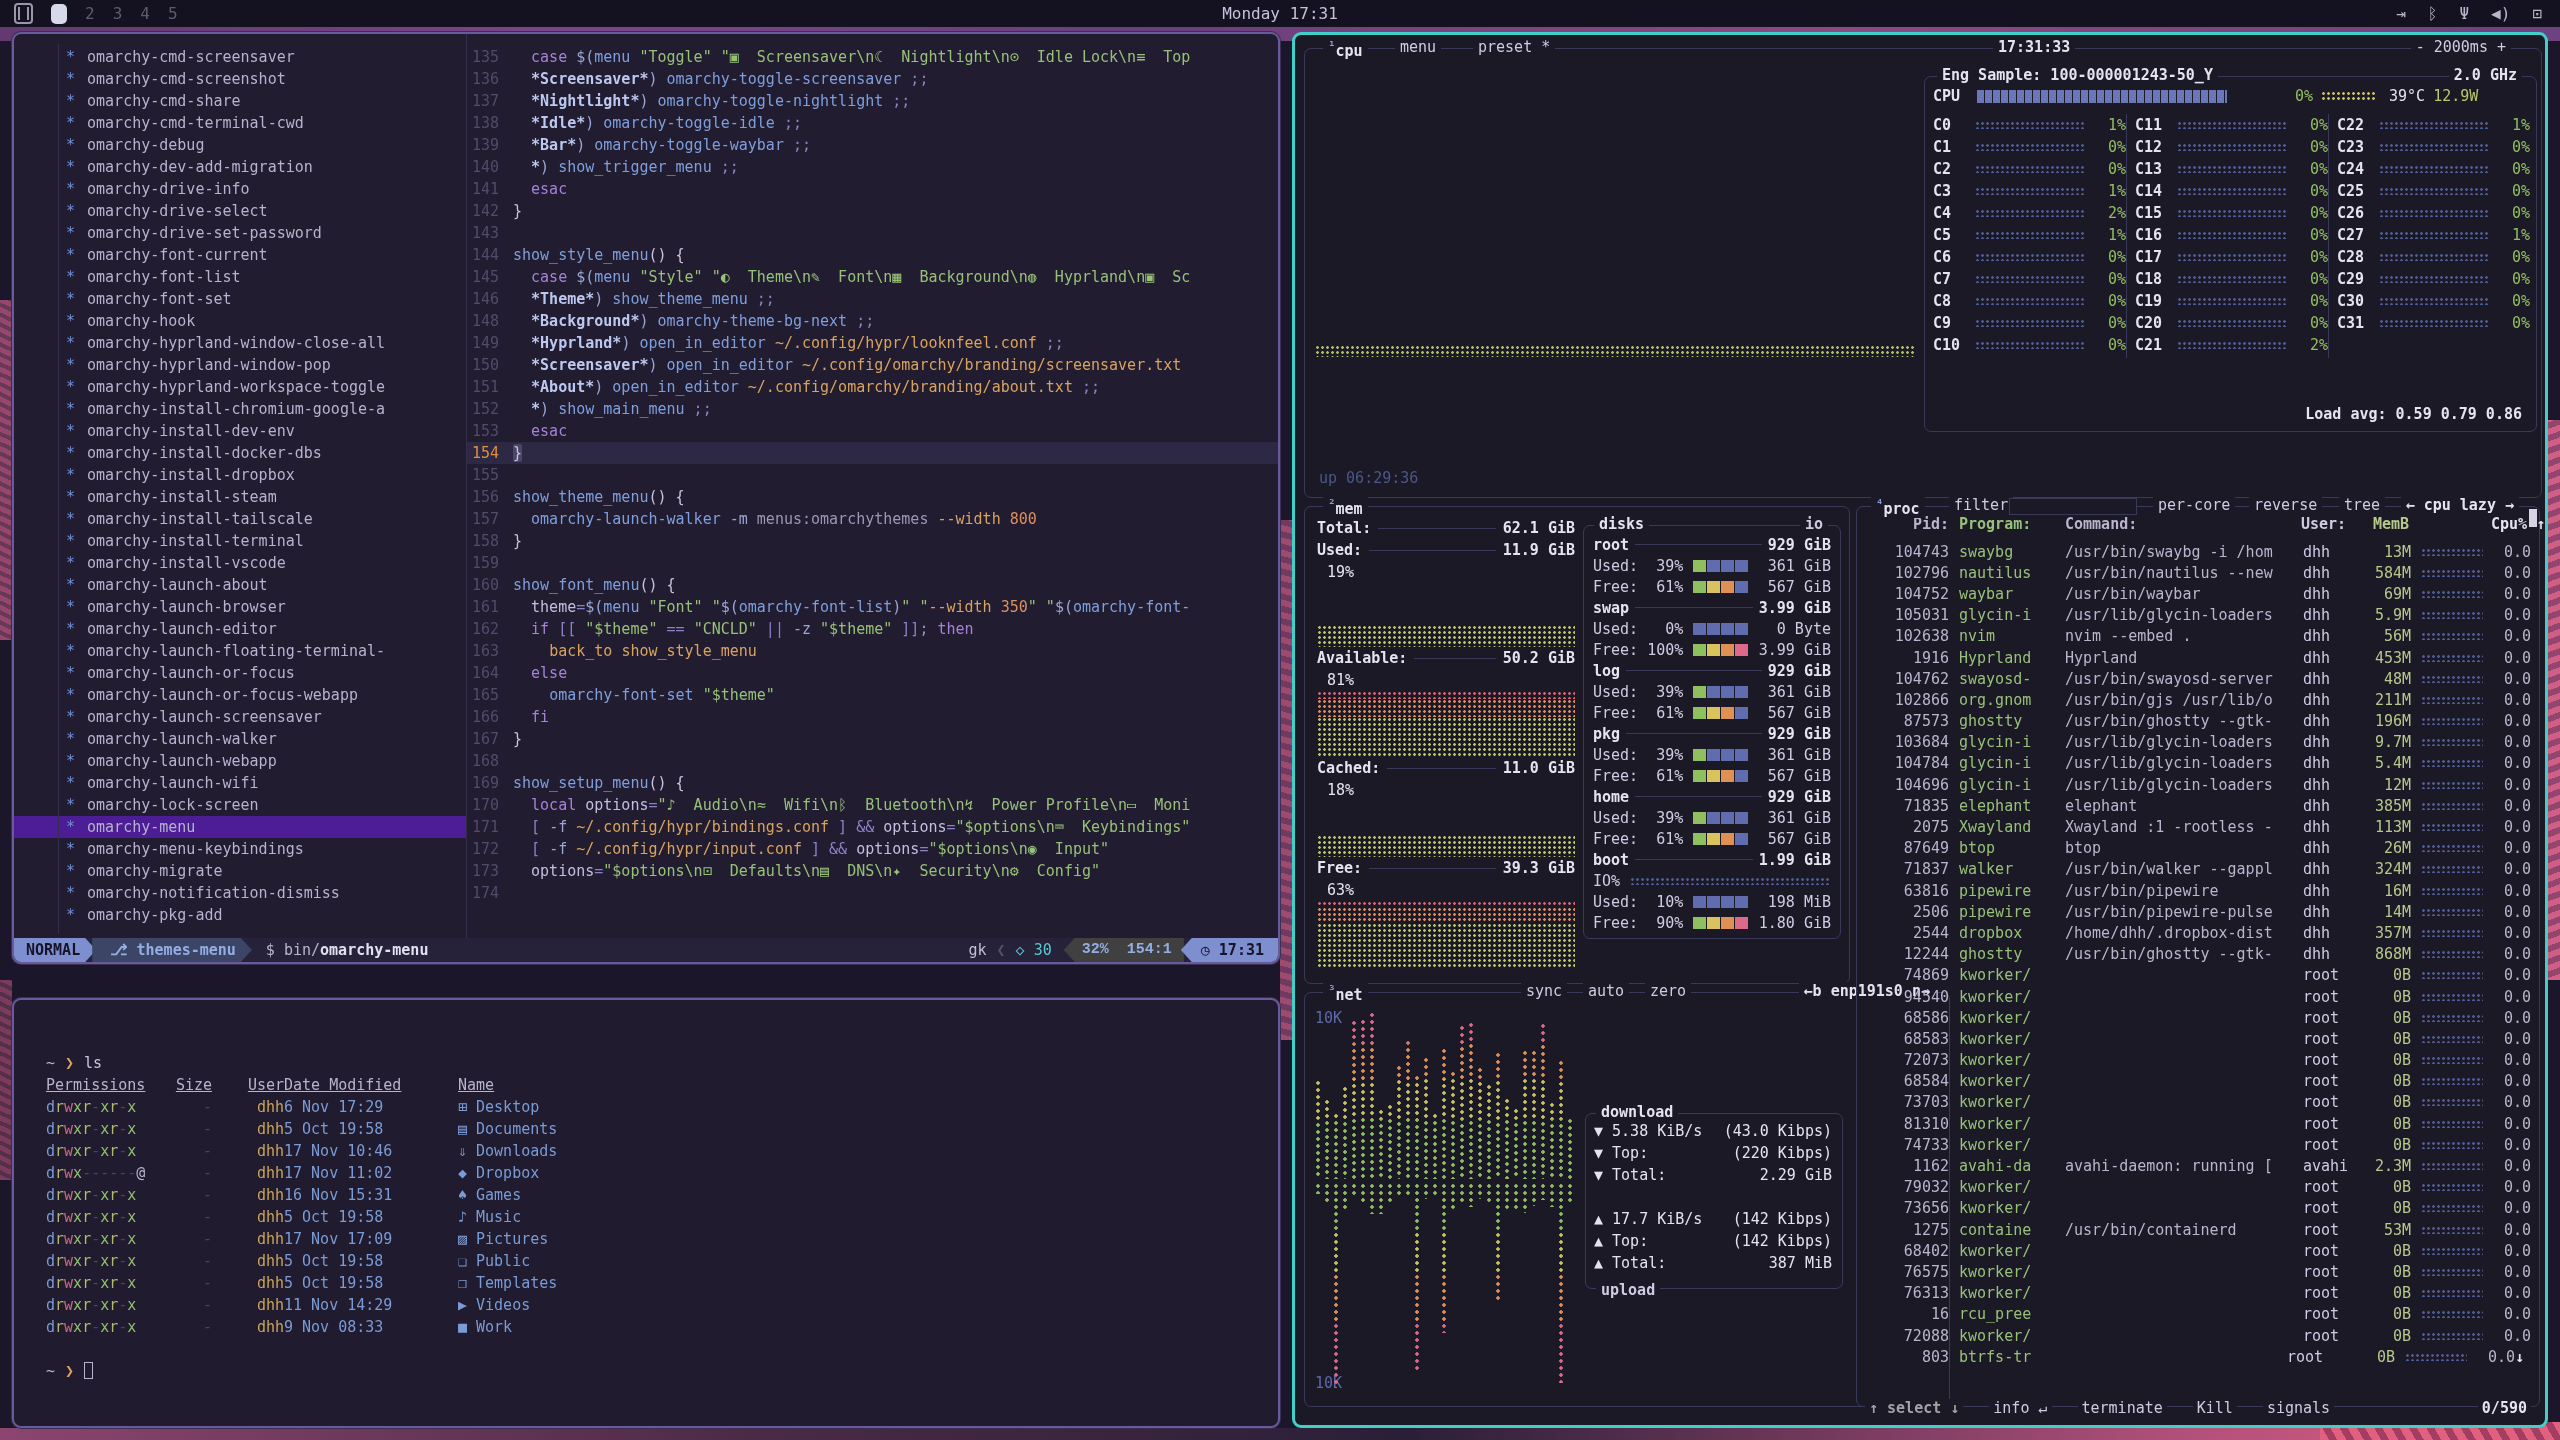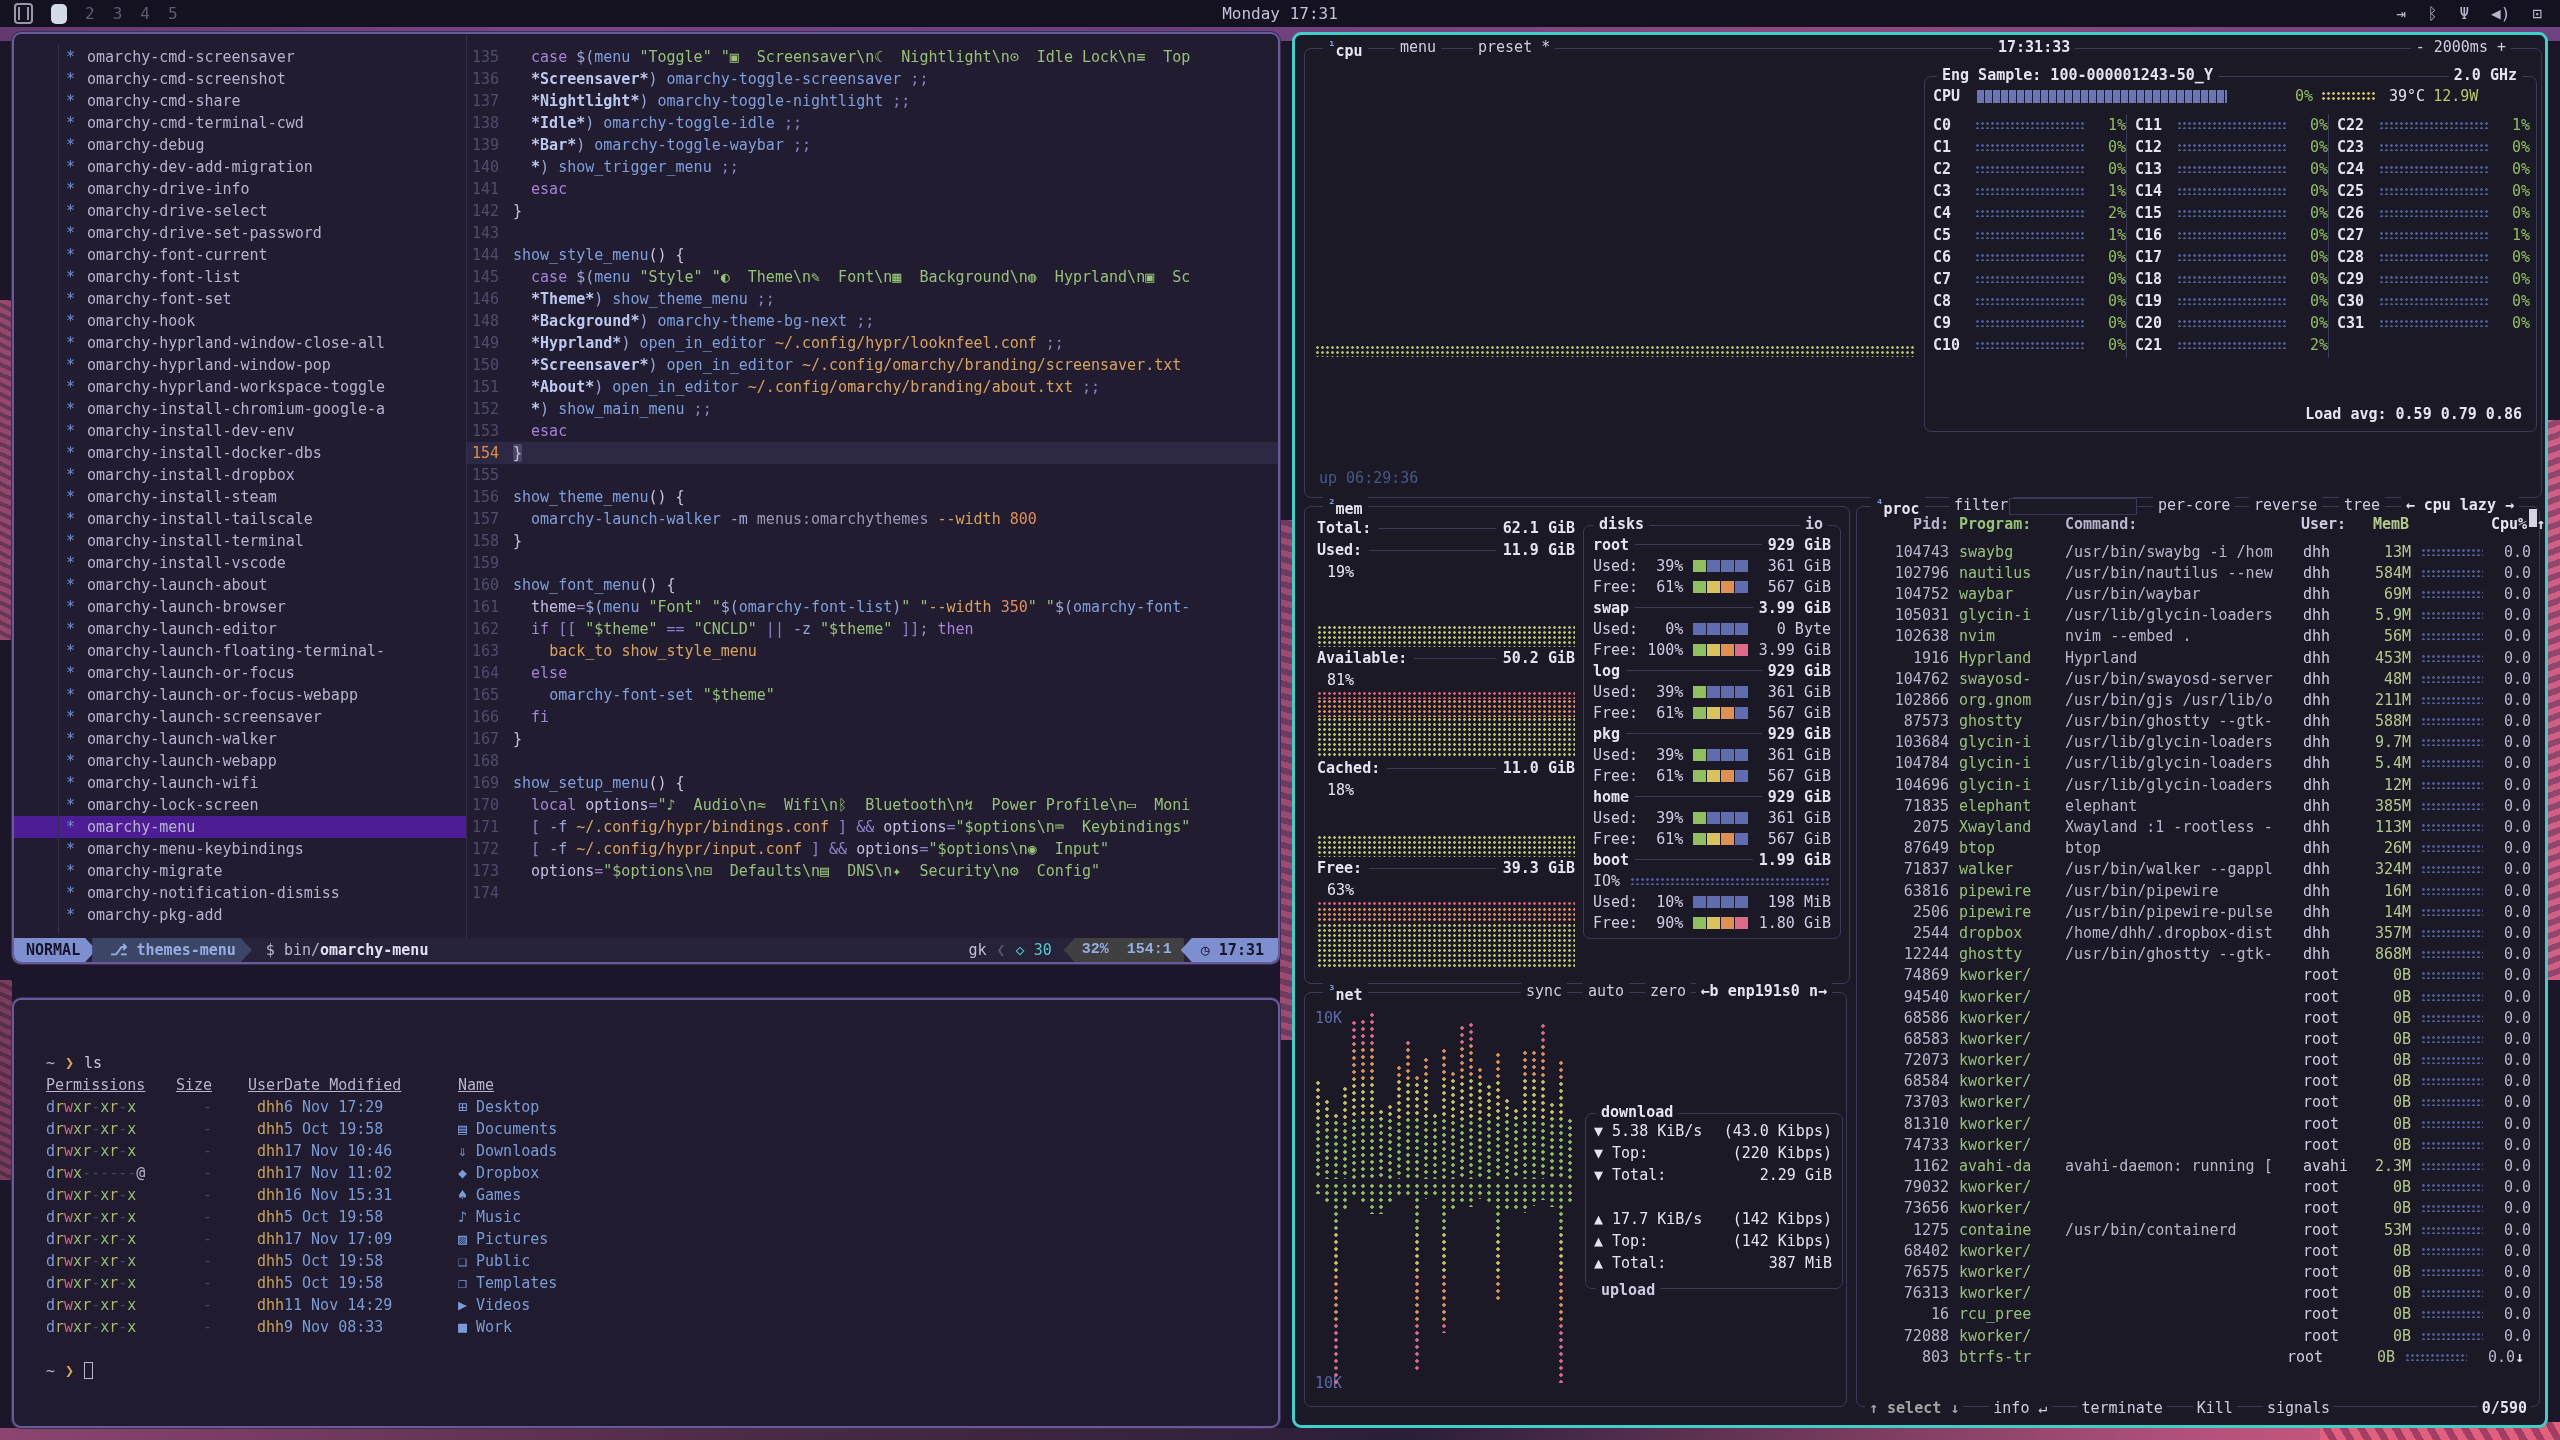--- a/index.html
+++ b/index.html
@@ -143,21 +143,21 @@
   .drow .leader { flex:1; border-top:1px solid #39395a; margin:0 6px; }
   .drow .dv { font-weight:bold; color:#e6e3f0; }
   .durow { display:flex; align-items:center; height:21px; white-space:pre; color:#cfcbe2; }
   .durow .dl { width:100px; }
   .meter { display:flex; gap:1px; margin-right:8px; }
   .meter i { width:13px; height:12px; background:#5f6cb0; }
   .durow .dval { flex:1; text-align:right; }
   .iorow { display:flex; align-items:center; height:21px; color:#cfcbe2; }
   .iorow .iodots { flex:1; height:8px; margin-left:10px; --dc:#4e5c96; }
 
-  #net-box { left:9px; top:957px; width:543px; height:415px;padding-left:38px; }
+  #net-box { left:9px; top:957px; width:646px; height:415px;padding-left:38px; }
   #net-graph { position:absolute; left:8px; top:14px; width:264px; bottom:10px; overflow:hidden; }
   .ncol { position:absolute; width:6px;
     -webkit-mask-image:radial-gradient(circle at 3px 3px, #000 1.5px, transparent 1.9px);
     -webkit-mask-size:6px 7px; mask-image:radial-gradient(circle at 3px 3px, #000 1.5px, transparent 1.9px);
     mask-size:6px 7px; }
   .scale-lbl { position:absolute; color:#5a6aa8; }
   #net-info { position:absolute; left:280px; top:120px; width:258px; height:176px;
     border:1px solid #39395a; border-radius:7px; padding:6px 10px 0 8px; }
   .nrow { display:flex; height:22px; line-height:22px; white-space:pre; color:#e6e3f0;gap:12px; }
   .nrow .nv { margin-left:auto; }
@@ -570,21 +570,21 @@
     </div>
     <div id="proc-rows">
         <div class="prow"><span class="p-pid">104743</span><span class="p-prog">swaybg</span><span class="p-cmd">/usr/bin/swaybg -i /hom</span><span class="p-user">dhh</span><span class="p-mem">13M</span><div class="p-dots dots"></div><span class="p-cpu">0.0</span></div>
         <div class="prow"><span class="p-pid">102796</span><span class="p-prog">nautilus</span><span class="p-cmd">/usr/bin/nautilus --new</span><span class="p-user">dhh</span><span class="p-mem">584M</span><div class="p-dots dots"></div><span class="p-cpu">0.0</span></div>
         <div class="prow"><span class="p-pid">104752</span><span class="p-prog">waybar</span><span class="p-cmd">/usr/bin/waybar</span><span class="p-user">dhh</span><span class="p-mem">69M</span><div class="p-dots dots"></div><span class="p-cpu">0.0</span></div>
         <div class="prow"><span class="p-pid">105031</span><span class="p-prog">glycin-i</span><span class="p-cmd">/usr/lib/glycin-loaders</span><span class="p-user">dhh</span><span class="p-mem">5.9M</span><div class="p-dots dots"></div><span class="p-cpu">0.0</span></div>
         <div class="prow"><span class="p-pid">102638</span><span class="p-prog">nvim</span><span class="p-cmd">nvim --embed .</span><span class="p-user">dhh</span><span class="p-mem">56M</span><div class="p-dots dots"></div><span class="p-cpu">0.0</span></div>
         <div class="prow"><span class="p-pid">1916</span><span class="p-prog">Hyprland</span><span class="p-cmd">Hyprland</span><span class="p-user">dhh</span><span class="p-mem">453M</span><div class="p-dots dots"></div><span class="p-cpu">0.0</span></div>
         <div class="prow"><span class="p-pid">104762</span><span class="p-prog">swayosd-</span><span class="p-cmd">/usr/bin/swayosd-server</span><span class="p-user">dhh</span><span class="p-mem">48M</span><div class="p-dots dots"></div><span class="p-cpu">0.0</span></div>
         <div class="prow"><span class="p-pid">102866</span><span class="p-prog">org.gnom</span><span class="p-cmd">/usr/bin/gjs /usr/lib/o</span><span class="p-user">dhh</span><span class="p-mem">211M</span><div class="p-dots dots"></div><span class="p-cpu">0.0</span></div>
-        <div class="prow"><span class="p-pid">87573</span><span class="p-prog">ghostty</span><span class="p-cmd">/usr/bin/ghostty --gtk-</span><span class="p-user">dhh</span><span class="p-mem">588M</span><div class="p-dots dots"></div><span class="p-cpu">0.0</span></div>
+        <div class="prow"><span class="p-pid">87573</span><span class="p-prog">ghostty</span><span class="p-cmd">/usr/bin/ghostty --gtk-</span><span class="p-user">dhh</span><span class="p-mem">196M</span><div class="p-dots dots"></div><span class="p-cpu">0.0</span></div>
         <div class="prow"><span class="p-pid">103684</span><span class="p-prog">glycin-i</span><span class="p-cmd">/usr/lib/glycin-loaders</span><span class="p-user">dhh</span><span class="p-mem">9.7M</span><div class="p-dots dots"></div><span class="p-cpu">0.0</span></div>
         <div class="prow"><span class="p-pid">104784</span><span class="p-prog">glycin-i</span><span class="p-cmd">/usr/lib/glycin-loaders</span><span class="p-user">dhh</span><span class="p-mem">5.4M</span><div class="p-dots dots"></div><span class="p-cpu">0.0</span></div>
         <div class="prow"><span class="p-pid">104696</span><span class="p-prog">glycin-i</span><span class="p-cmd">/usr/lib/glycin-loaders</span><span class="p-user">dhh</span><span class="p-mem">12M</span><div class="p-dots dots"></div><span class="p-cpu">0.0</span></div>
         <div class="prow"><span class="p-pid">71835</span><span class="p-prog">elephant</span><span class="p-cmd">elephant</span><span class="p-user">dhh</span><span class="p-mem">385M</span><div class="p-dots dots"></div><span class="p-cpu">0.0</span></div>
         <div class="prow"><span class="p-pid">2075</span><span class="p-prog">Xwayland</span><span class="p-cmd">Xwayland :1 -rootless -</span><span class="p-user">dhh</span><span class="p-mem">113M</span><div class="p-dots dots"></div><span class="p-cpu">0.0</span></div>
         <div class="prow"><span class="p-pid">87649</span><span class="p-prog">btop</span><span class="p-cmd">btop</span><span class="p-user">dhh</span><span class="p-mem">26M</span><div class="p-dots dots"></div><span class="p-cpu">0.0</span></div>
         <div class="prow"><span class="p-pid">71837</span><span class="p-prog">walker</span><span class="p-cmd">/usr/bin/walker --gappl</span><span class="p-user">dhh</span><span class="p-mem">324M</span><div class="p-dots dots"></div><span class="p-cpu">0.0</span></div>
         <div class="prow"><span class="p-pid">63816</span><span class="p-prog">pipewire</span><span class="p-cmd">/usr/bin/pipewire</span><span class="p-user">dhh</span><span class="p-mem">16M</span><div class="p-dots dots"></div><span class="p-cpu">0.0</span></div>
         <div class="prow"><span class="p-pid">2506</span><span class="p-prog">pipewire</span><span class="p-cmd">/usr/bin/pipewire-pulse</span><span class="p-user">dhh</span><span class="p-mem">14M</span><div class="p-dots dots"></div><span class="p-cpu">0.0</span></div>
         <div class="prow"><span class="p-pid">2544</span><span class="p-prog">dropbox</span><span class="p-cmd">/home/dhh/.dropbox-dist</span><span class="p-user">dhh</span><span class="p-mem">357M</span><div class="p-dots dots"></div><span class="p-cpu">0.0</span></div>

